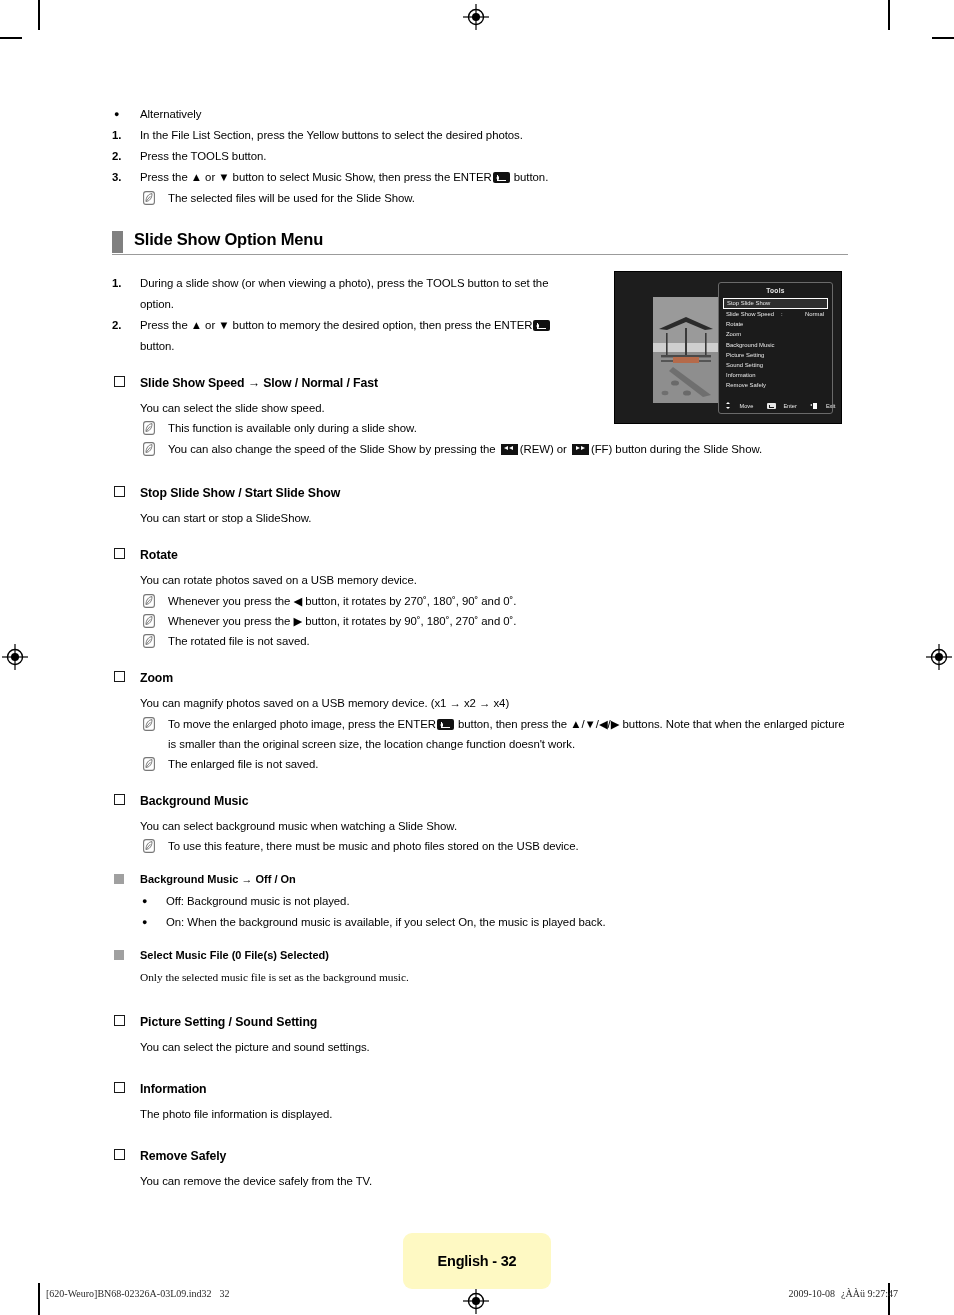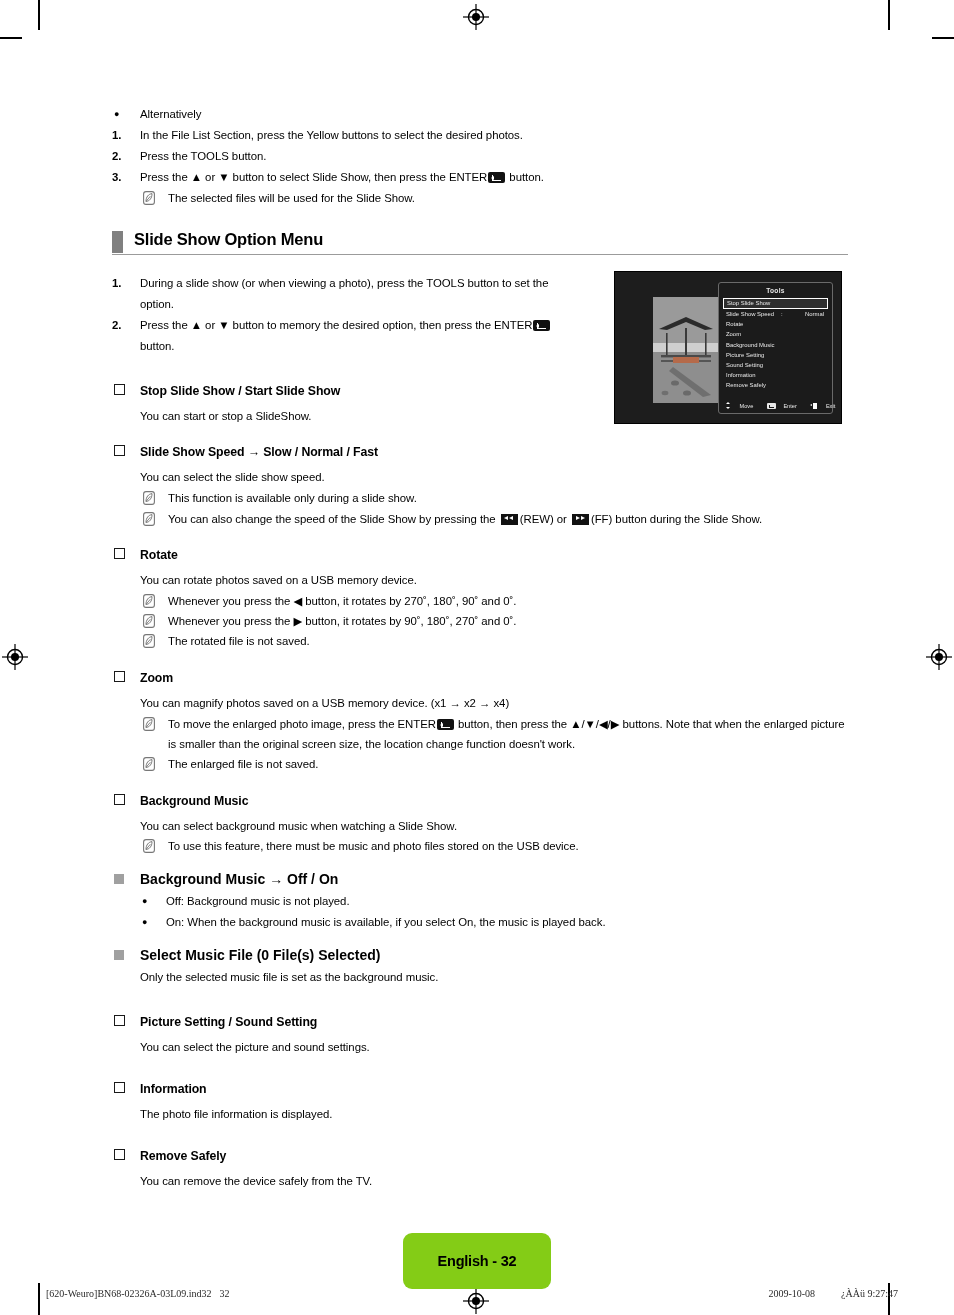--- a/index.html
+++ b/index.html
@@ -125,34 +125,34 @@
   }
   .opt-body { padding-left: 28px; }
 
   
   .sub {
     margin-top: 13px;
   }
   .sub-head {
     position: relative;
     padding-left: 28px;
-    font-size: 14px;
+    font-size: 11px;
     font-weight: bold;
     line-height: 19px;
     margin-bottom: 2px;
   }
   .sub-head .fsq {
     position: absolute;
     left: 2px;
     top: 4px;
     width: 10px;
     height: 10px;
     background: #a0a0a0;
   }
-  .sub-body { padding-left: 28px; }
+  .sub-body { padding-left: 28px; font-family: Liberation Serif, serif; }
   .sub-bullets { padding-left: 28px; }
   .sub-bullets .row { padding-left: 26px; }
 
   
   .key-enter {
     display: inline-block;
     vertical-align: -2px;
     width: 17px;
     height: 11px;
     background: #111;
@@ -330,21 +330,21 @@
     background: #fff;
   }
 
   
   .page-badge {
     position: absolute;
     left: 403px;
     top: 1233px;
     width: 148px;
     height: 56px;
-    background: #84cc16;
+    background: #fef9c3;
     border-radius: 9px;
     text-align: center;
     line-height: 56px;
     font-size: 14.5px;
     font-weight: bold;
     letter-spacing: -0.2px;
   }
   .foot-left {
     position: absolute;
     left: 46px;
@@ -357,21 +357,21 @@
   .foot-left .pg { margin-left: 8px; }
   .foot-right {
     position: absolute;
     right: 56px;
     top: 1288px;
     font-family: "Liberation Serif", serif;
     font-size: 10px;
     color: #2a2a2a;
     white-space: nowrap;
   }
-  .foot-right .tm { margin-left: 26px; }
+  .foot-right .tm { margin-left: 6px; }
 </style>
 </head>
 <body>
 
 <div class="crop-v" style="left:38px; top:0; height:30px;"></div>
 <div class="crop-h" style="left:0; top:37px; width:22px;"></div>
 <div class="crop-v" style="left:888px; top:0; height:30px;"></div>
 <div class="crop-h" style="right:0; top:37px; width:22px;"></div>
 <div class="crop-v" style="left:38px; top:1283px; height:32px;"></div>
 <div class="crop-v" style="left:888px; top:1283px; height:32px;"></div>
@@ -424,21 +424,21 @@
         <span>In the File List Section, press the Yellow buttons to select the desired photos.</span>
       </div>
 
       <div class="row txt">
         <span class="marker">2.</span>
         <span>Press the </span><b>TOOLS</b><span> button.</span>
       </div>
 
       <div class="row txt">
         <span class="marker">3.</span>
-        <span>Press the ▲ or ▼ button to select </span><b>Slide Show</b><span>, then press the </span><b>ENTER</b><span class="key-enter"></span><span> button.</span>
+        <span>Press the ▲ or ▼ button to select </span><b>Music Show</b><span>, then press the </span><b>ENTER</b><span class="key-enter"></span><span> button.</span>
       </div>
 
       <div class="row" style="padding-left:28px;">
         <div class="note txt">
           <span class="leaf">
             <svg width="12" height="14" viewBox="0 0 12 14">
                 <rect x="0.6" y="0.6" width="10.8" height="12.8" rx="2.4" fill="none" stroke="#777" stroke-width="1.1"></rect>
                 <path d="M3 10.4 C3 5.8 5.6 3 9 2.6 C9 7.4 6.4 10.2 3 10.4 Z" fill="none" stroke="#777" stroke-width="1"></path>
                 <line x1="3" y1="10.4" x2="7.4" y2="5.2" stroke="#777" stroke-width="0.9"></line>
               </svg>
@@ -457,56 +457,56 @@
       <div class="row txt">
         <span class="marker">1.</span>
         <span>During a slide show (or when viewing a photo), press the </span><b>TOOLS</b><span> button to set the option.</span>
       </div>
       <div class="row txt">
         <span class="marker">2.</span>
         <span>Press the ▲ or ▼ button to memory the desired option, then press the </span><b>ENTER</b><span class="key-enter"></span><span> button.</span>
       </div>
     </div>
 
+    <div class="opt">
+      <div class="opt-head">
+        <span class="sq"></span>
+        <span>Slide Show Speed → Slow / Normal / Fast</span>
+      </div>
+      <div class="opt-body">
+        <div class="txt">You can select the slide show speed.</div>
+        <div class="note txt">
+          <span class="leaf">
+            <svg width="12" height="14" viewBox="0 0 12 14">
+                <rect x="0.6" y="0.6" width="10.8" height="12.8" rx="2.4" fill="none" stroke="#777" stroke-width="1.1"></rect>
+                <path d="M3 10.4 C3 5.8 5.6 3 9 2.6 C9 7.4 6.4 10.2 3 10.4 Z" fill="none" stroke="#777" stroke-width="1"></path>
+                <line x1="3" y1="10.4" x2="7.4" y2="5.2" stroke="#777" stroke-width="0.9"></line>
+              </svg>
+          </span>
+          <span>This function is available only during a slide show.</span>
+        </div>
+        <div class="note txt">
+          <span class="leaf">
+            <svg width="12" height="14" viewBox="0 0 12 14">
+                <rect x="0.6" y="0.6" width="10.8" height="12.8" rx="2.4" fill="none" stroke="#777" stroke-width="1.1"></rect>
+                <path d="M3 10.4 C3 5.8 5.6 3 9 2.6 C9 7.4 6.4 10.2 3 10.4 Z" fill="none" stroke="#777" stroke-width="1"></path>
+                <line x1="3" y1="10.4" x2="7.4" y2="5.2" stroke="#777" stroke-width="0.9"></line>
+              </svg>
+          </span>
+          <span>You can also change the speed of the Slide Show by pressing the </span><span class="key-rew"></span><span>(REW)</span><span> or </span><span class="key-ff"></span><span>(FF)</span><span> button during the Slide Show.</span>
+        </div>
+      </div>
+    </div>
+
     <div class="opt" style="margin-top:25px;">
       <div class="opt-head">
         <span class="sq"></span>
         <span>Stop Slide Show / Start Slide Show</span>
       </div>
       <div class="opt-body txt">You can start or stop a SlideShow.</div>
-    </div>
-
-    <div class="opt">
-      <div class="opt-head">
-        <span class="sq"></span>
-        <span>Slide Show Speed → Slow / Normal / Fast</span>
-      </div>
-      <div class="opt-body">
-        <div class="txt">You can select the slide show speed.</div>
-        <div class="note txt">
-          <span class="leaf">
-            <svg width="12" height="14" viewBox="0 0 12 14">
-                <rect x="0.6" y="0.6" width="10.8" height="12.8" rx="2.4" fill="none" stroke="#777" stroke-width="1.1"></rect>
-                <path d="M3 10.4 C3 5.8 5.6 3 9 2.6 C9 7.4 6.4 10.2 3 10.4 Z" fill="none" stroke="#777" stroke-width="1"></path>
-                <line x1="3" y1="10.4" x2="7.4" y2="5.2" stroke="#777" stroke-width="0.9"></line>
-              </svg>
-          </span>
-          <span>This function is available only during a slide show.</span>
-        </div>
-        <div class="note txt">
-          <span class="leaf">
-            <svg width="12" height="14" viewBox="0 0 12 14">
-                <rect x="0.6" y="0.6" width="10.8" height="12.8" rx="2.4" fill="none" stroke="#777" stroke-width="1.1"></rect>
-                <path d="M3 10.4 C3 5.8 5.6 3 9 2.6 C9 7.4 6.4 10.2 3 10.4 Z" fill="none" stroke="#777" stroke-width="1"></path>
-                <line x1="3" y1="10.4" x2="7.4" y2="5.2" stroke="#777" stroke-width="0.9"></line>
-              </svg>
-          </span>
-          <span>You can also change the speed of the Slide Show by pressing the </span><span class="key-rew"></span><span>(REW)</span><span> or </span><span class="key-ff"></span><span>(FF)</span><span> button during the Slide Show.</span>
-        </div>
-      </div>
     </div>
 
     <div class="opt">
       <div class="opt-head">
         <span class="sq"></span>
         <span>Rotate</span>
       </div>
       <div class="opt-body">
         <div class="txt">You can rotate photos saved on a USB memory device.</div>
         <div class="note txt">

